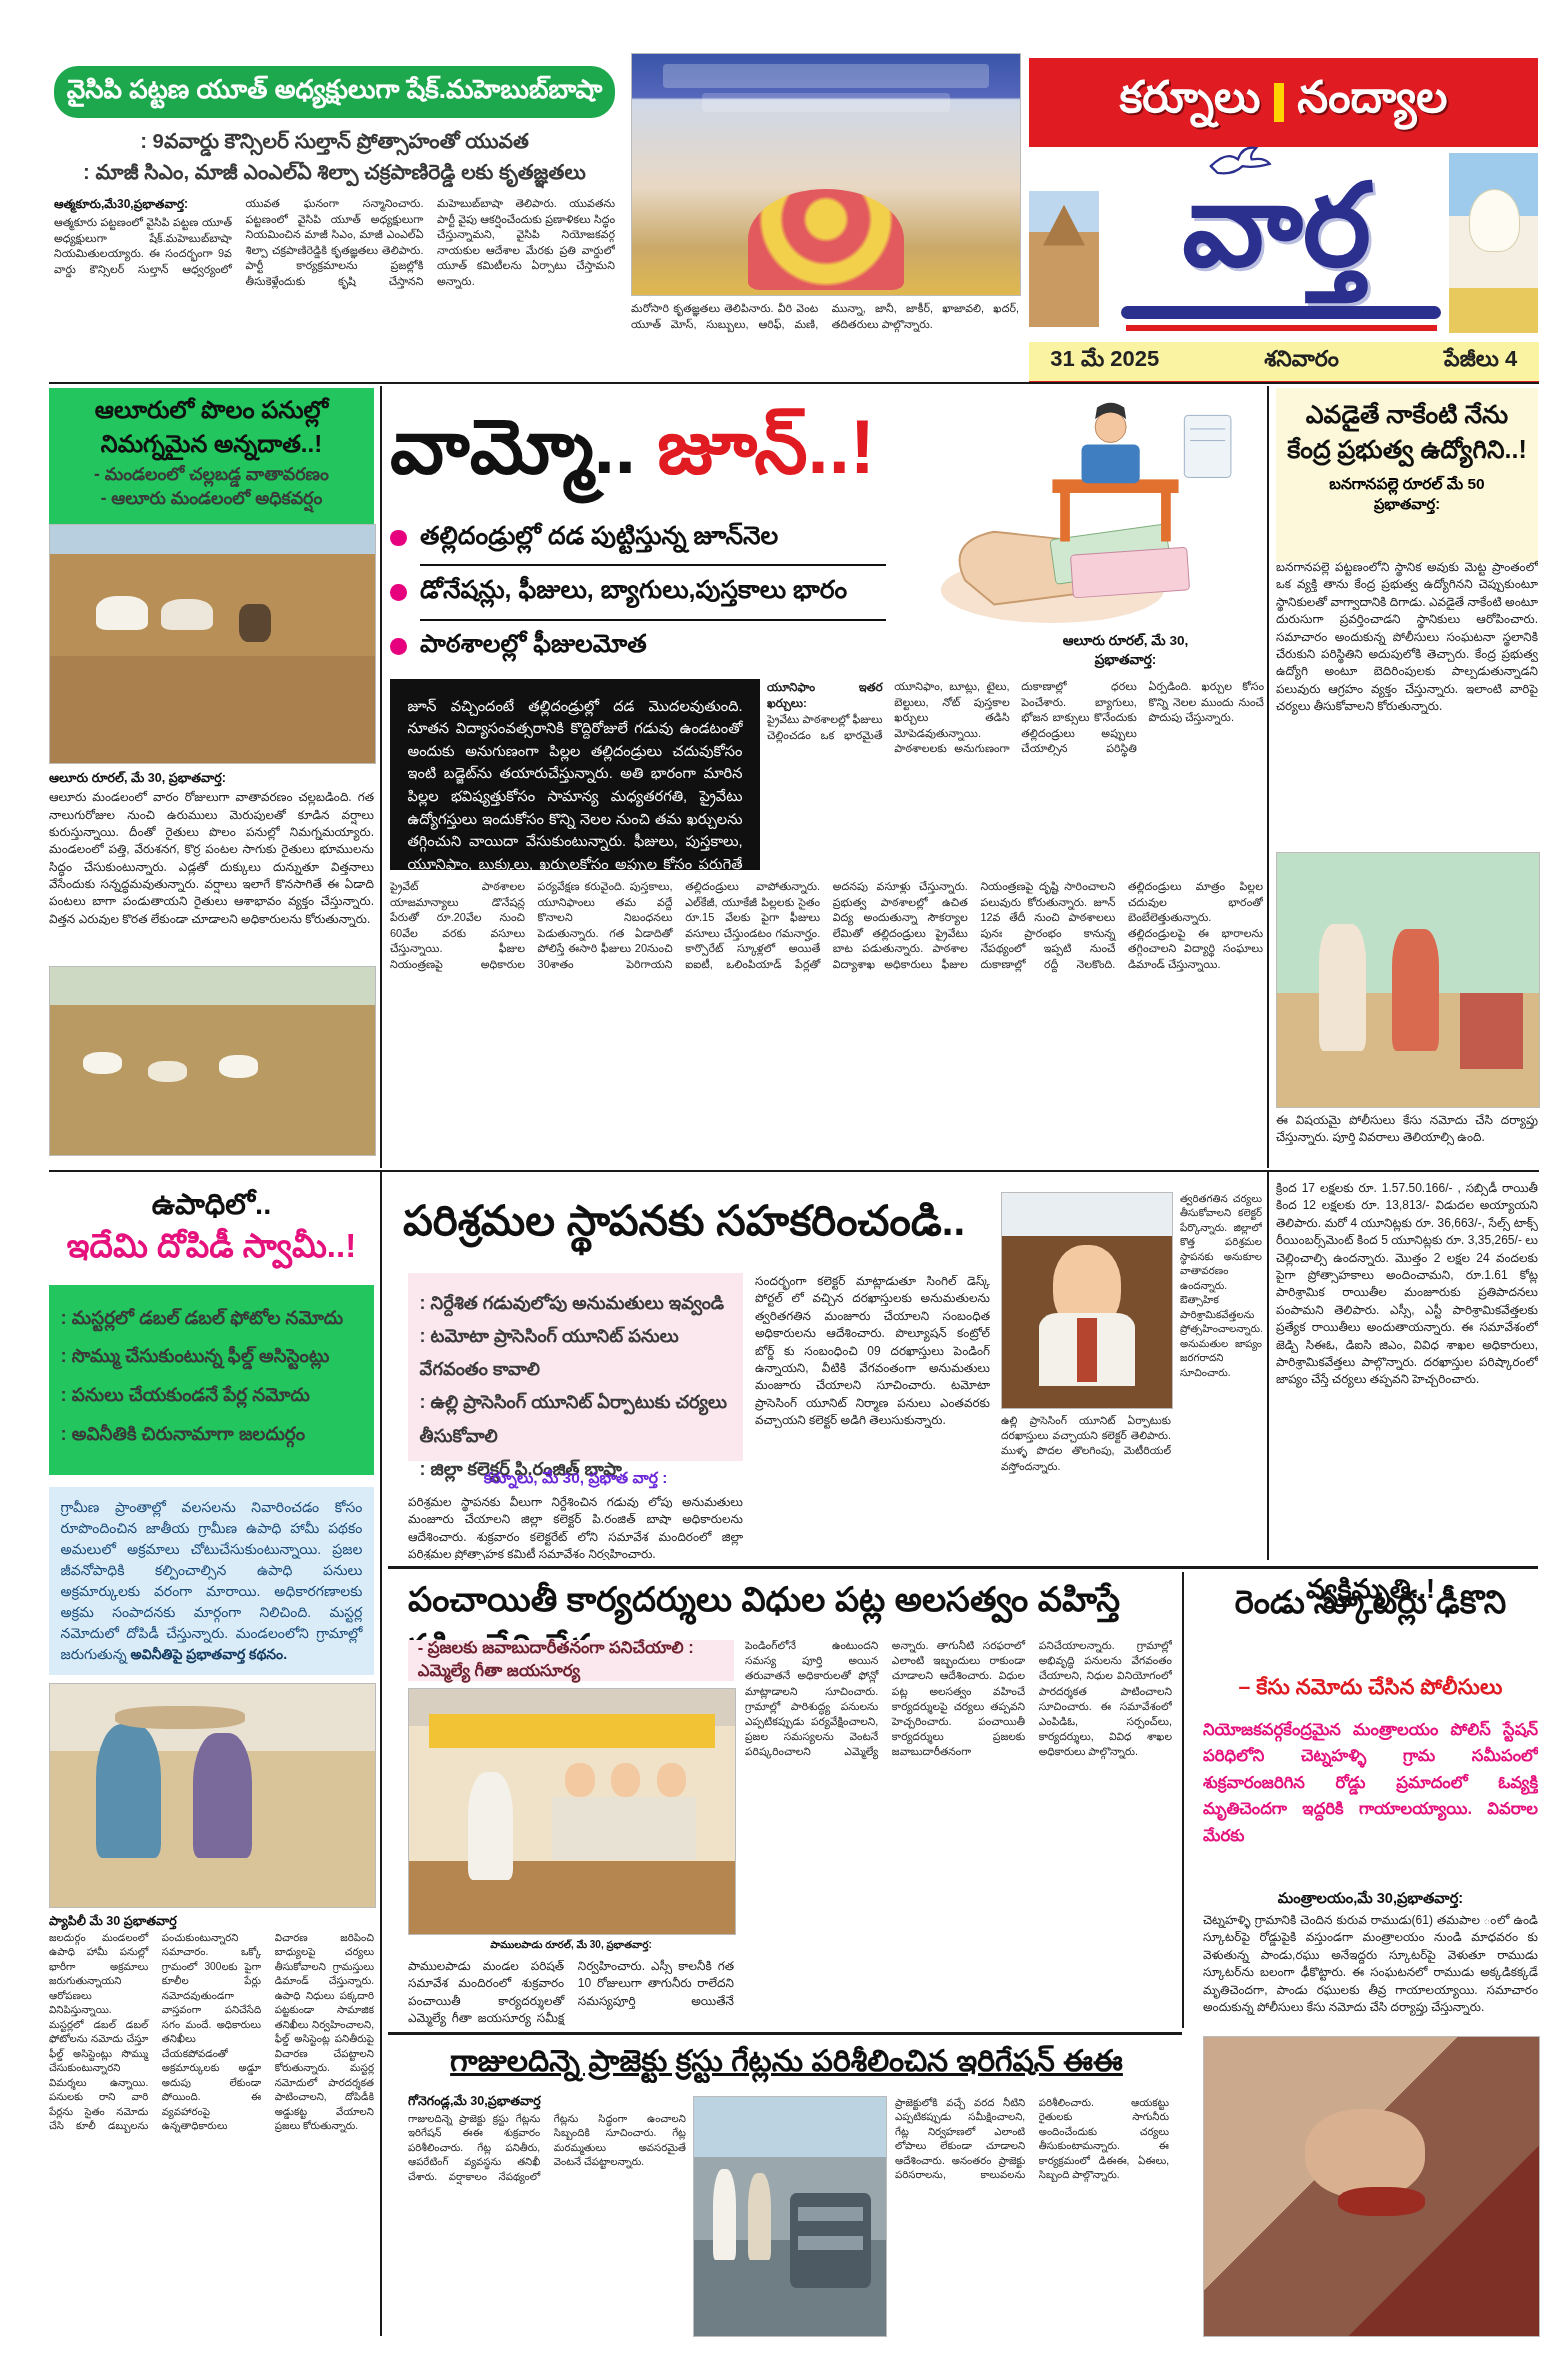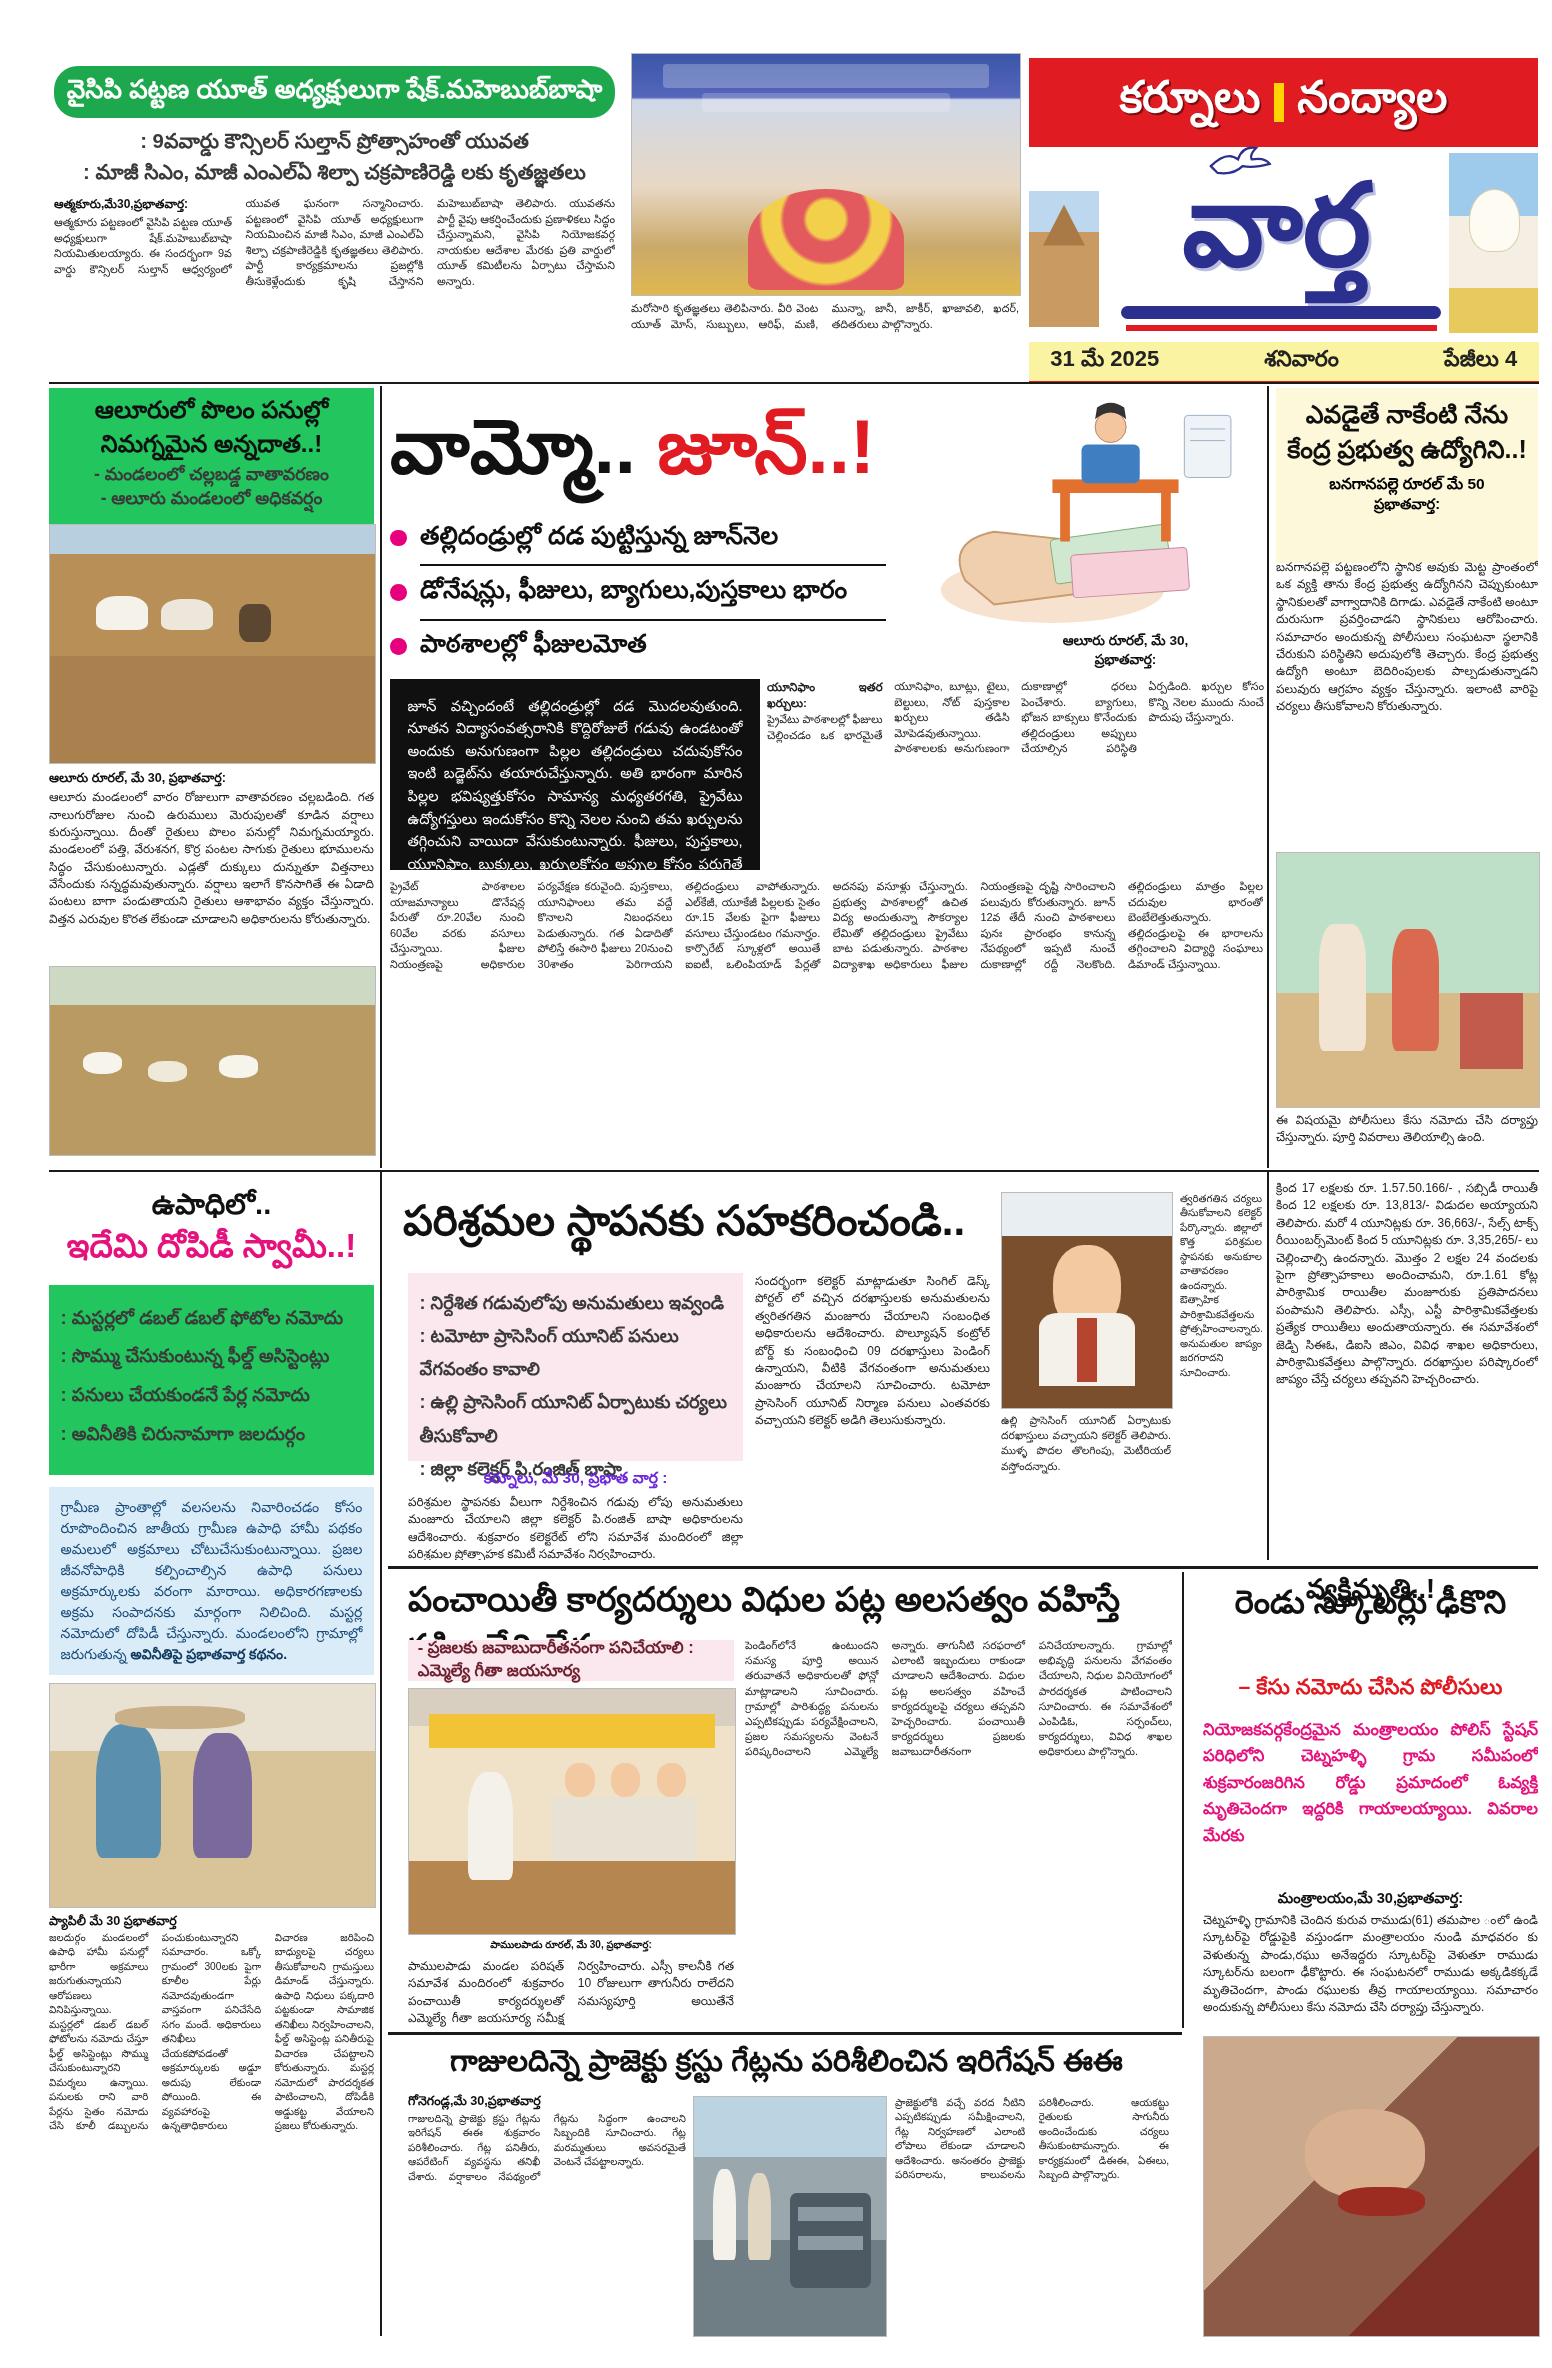--- a/index.html
+++ b/index.html
@@ -236,21 +236,21 @@
   <div class="abs center" style="left:1203px;top:1675px;width:335px;font-weight:bold;font-size:21.3px;color:#e11b22;">– కేసు నమోదు చేసిన పోలీసులు</div>
   <div class="abs just" style="left:1203px;top:1716px;width:335px;height:165px;font-size:16.5px;line-height:1.6;color:#e5127d;font-weight:bold;overflow:hidden;">నియోజకవర్గకేంద్రమైన మంత్రాలయం పోలిస్ స్టేషన్ పరిధిలోని చెట్నహళ్ళి గ్రామ సమీపంలో శుక్రవారంజరిగిన రోడ్డు ప్రమాదంలో ఓవ్యక్తి మృతిచెందగా ఇద్దరికి గాయాలయ్యాయి. వివరాల మేరకు</div>
   <div class="abs center dateline" style="left:1203px;top:1890px;width:335px;font-size:14.6px;">మంత్రాలయం,మే 30,ప్రభాతవార్త:</div>
   <div class="abs body-txt2 just" style="left:1203px;top:1912px;width:335px;height:116px;">చెట్నహళ్ళి గ్రామానికి చెందిన కురువ రాముడు(61) తమపాల ంలో ఉండి స్కూటర్‌పై రోడ్డుపైకి వస్తుండగా మంత్రాలయం నుండి మాధవరం కు వెళుతున్న పాండు,రఘు అనేఇద్దరు స్కూటర్‌పై వెళుతూ రాముడు స్కూటర్‌ను బలంగా ఢీకొట్టారు. ఈ సంఘటనలో రాముడు అక్కడికక్కడే మృతిచెందగా, పాండు రఘులకు తీవ్ర గాయాలయ్యాయి. సమాచారం అందుకున్న పోలీసులు కేసు నమోదు చేసి దర్యాప్తు చేస్తున్నారు.</div>
   <div class="abs photo" style="left:1203px;top:2036px;width:335px;height:299px;background:linear-gradient(135deg,#caa98c 0 40%,#8c5a46 40% 70%,#7e2f26 70% 100%);">
     <div style="position:absolute;left:30%;top:24%;width:36%;height:30%;background:#d9b090;border-radius:45%;"></div>
     <div style="position:absolute;left:40%;top:50%;width:26%;height:10%;background:#9c2b22;border-radius:40%;"></div>
   </div>
 
   <div class="abs rule" style="left:388px;top:2032px;width:794px;height:2.9px;"></div>
-  <div class="abs center headline" style="left:403px;top:2044px;width:767px;font-size:30px;">గాజులదిన్నె ప్రాజెక్టు క్రస్టు గేట్లను పరిశీలించిన ఇరిగేషన్ ఈఈ</div>
+  <div class="abs center headline" style="left:403px;top:2044px;width:767px;font-size:30px;text-decoration:underline;">గాజులదిన్నె ప్రాజెక్టు క్రస్టు గేట్లను పరిశీలించిన ఇరిగేషన్ ఈఈ</div>
   <div class="abs dateline" style="left:408px;top:2094px;width:281px;font-size:12.6px;">గోనెగండ్ల,మే 30,ప్రభాతవార్త</div>
   <div class="abs body-txt cols2 just" style="left:408px;top:2112px;width:278px;height:223px;font-size:10.2px;">గాజులదిన్నె ప్రాజెక్టు క్రస్టు గేట్లను ఇరిగేషన్ ఈఈ శుక్రవారం పరిశీలించారు. గేట్ల పనితీరు, ఆపరేటింగ్ వ్యవస్థను తనిఖీ చేశారు. వర్షాకాలం నేపథ్యంలో గేట్లను సిద్ధంగా ఉంచాలని సిబ్బందికి సూచించారు. గేట్ల మరమ్మతులు అవసరమైతే వెంటనే చేపట్టాలన్నారు.</div>
   <div class="abs photo" style="left:693px;top:2096px;width:192px;height:239px;background:linear-gradient(180deg,#bcd3e2 0 25%,#9aa7ad 25% 60%,#6f7d85 60% 100%);">
     <div style="position:absolute;left:10%;top:30%;width:12%;height:38%;background:#f4f1ea;border-radius:40% 40% 10% 10%;"></div>
     <div style="position:absolute;left:28%;top:32%;width:12%;height:36%;background:#e0d6c2;border-radius:40% 40% 10% 10%;"></div>
     <div style="position:absolute;left:50%;top:40%;width:42%;height:40%;background:#4e5a63;border-radius:8%;"></div>
     <div style="position:absolute;left:54%;top:46%;width:34%;height:6%;background:#8c9aa4;"></div>
     <div style="position:absolute;left:54%;top:58%;width:34%;height:6%;background:#8c9aa4;"></div>
   </div>
   <div class="abs body-txt cols2 just" style="left:895px;top:2096px;width:274px;height:239px;font-size:10.2px;">ప్రాజెక్టులోకి వచ్చే వరద నీటిని ఎప్పటికప్పుడు సమీక్షించాలని, గేట్ల నిర్వహణలో ఎలాంటి లోపాలు లేకుండా చూడాలని ఆదేశించారు. అనంతరం ప్రాజెక్టు పరిసరాలను, కాలువలను పరిశీలించారు. ఆయకట్టు రైతులకు సాగునీరు అందించేందుకు చర్యలు తీసుకుంటామన్నారు. ఈ కార్యక్రమంలో డిఈఈ, ఏఈలు, సిబ్బంది పాల్గొన్నారు.</div>

